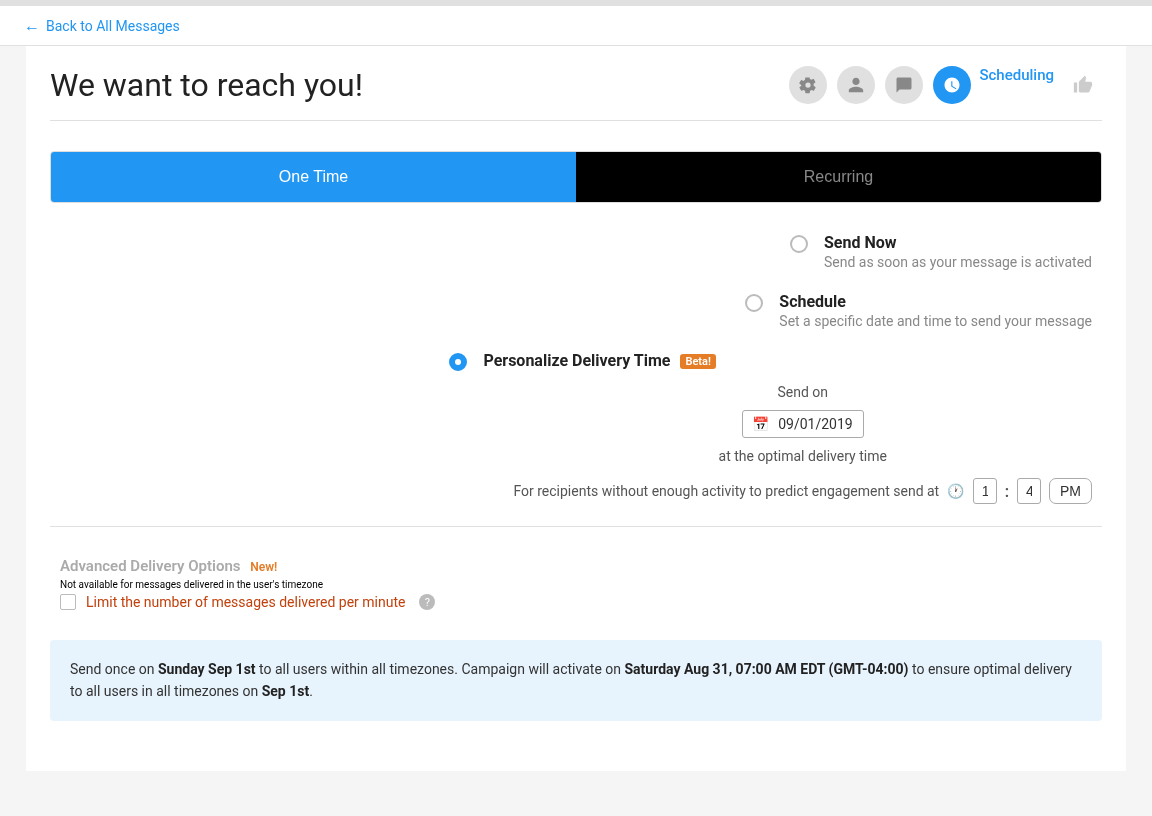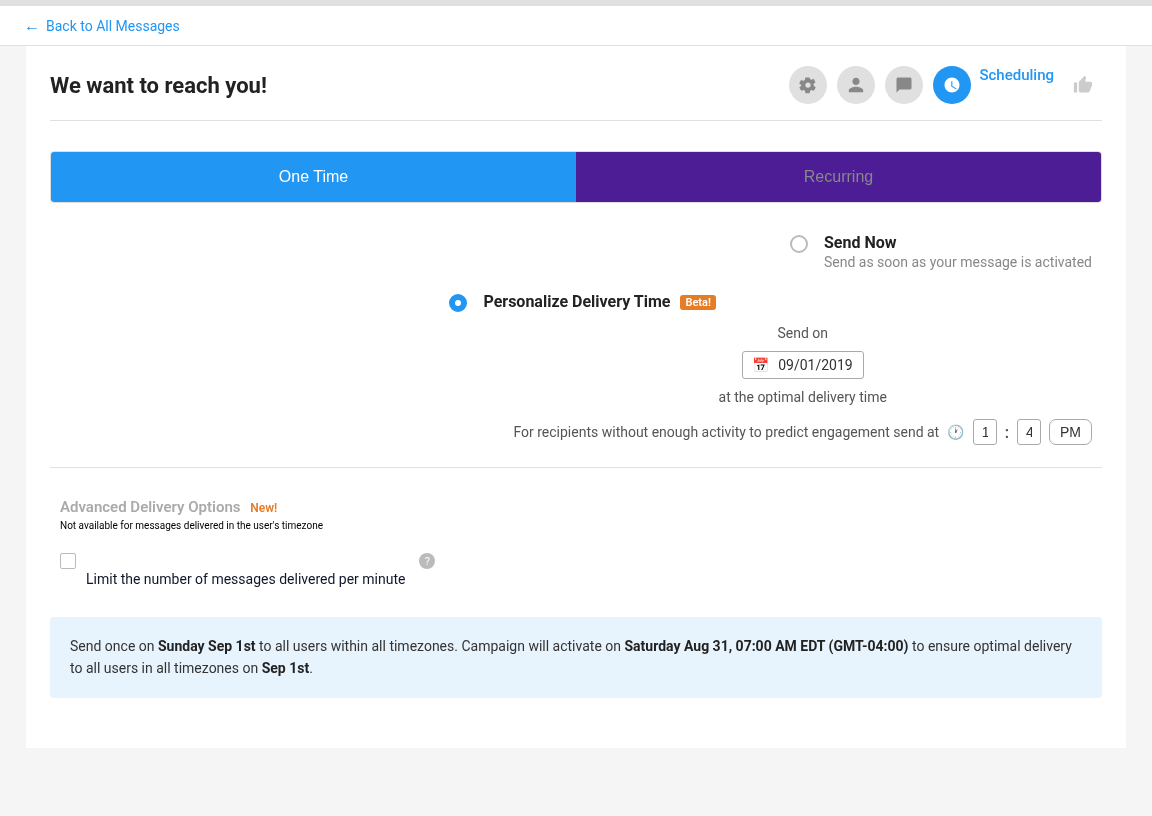--- a/index.html
+++ b/index.html
@@ -40,22 +40,22 @@
       padding: 0 24px 40px;
     }
     .header-row {
       display: flex;
       align-items: center;
       justify-content: space-between;
       padding: 20px 0 16px;
       border-bottom: 1px solid #e0e0e0;
     }
     .page-title {
-      font-size: 22px;
-      font-weight: 700;
+      font-size: 32px;
+      font-weight: 400;
       color: #222;
     }
     .header-icons {
       display: flex;
       align-items: center;
       gap: 10px;
     }
     .icon-circle {
       width: 38px;
       height: 38px;
@@ -103,21 +103,21 @@
       overflow: hidden;
       margin-bottom: 30px;
     }
     .tab {
       flex: 1;
       padding: 16px;
       text-align: center;
       font-size: 16px;
       font-weight: 500;
       cursor: pointer;
-      background: #4c1d95;
+      background: #000000;
       color: #888;
       border: none;
       outline: none;
     }
     .tab.active {
       background: #2196f3;
       color: #fff;
     }
     .options-section {
       padding: 0 10px;
@@ -267,22 +267,21 @@
       width: 16px;
       height: 16px;
       border: 1px solid #bbb;
       border-radius: 2px;
       background: #fff;
       flex-shrink: 0;
       cursor: pointer;
     }
     .checkbox-label {
       font-size: 14px;
-      color: #0f172a;
-      margin-top: 36px;
+      color: #c2410c;
     }
     .help-icon {
       width: 16px;
       height: 16px;
       border-radius: 50%;
       background: #bbb;
       color: #fff;
       font-size: 11px;
       display: inline-flex;
       align-items: center;
@@ -370,20 +369,27 @@
     <div class="options-section">
 
       <div class="radio-option">
         <div class="radio-btn"></div>
         <div>
           <div class="option-label">Send Now</div>
           <div class="option-desc">Send as soon as your message is activated</div>
         </div>
       </div>
 
+      <div class="radio-option">
+        <div class="radio-btn"></div>
+        <div>
+          <div class="option-label">Schedule</div>
+          <div class="option-desc">Set a specific date and time to send your message</div>
+        </div>
+      </div>
 
       <div class="radio-option">
         <div class="radio-btn selected"></div>
         <div>
           <div class="option-label">
             <span>Personalize Delivery Time</span>
             <span class="beta-badge">Beta!</span>
           </div>
 
           <div class="personalize-details">

